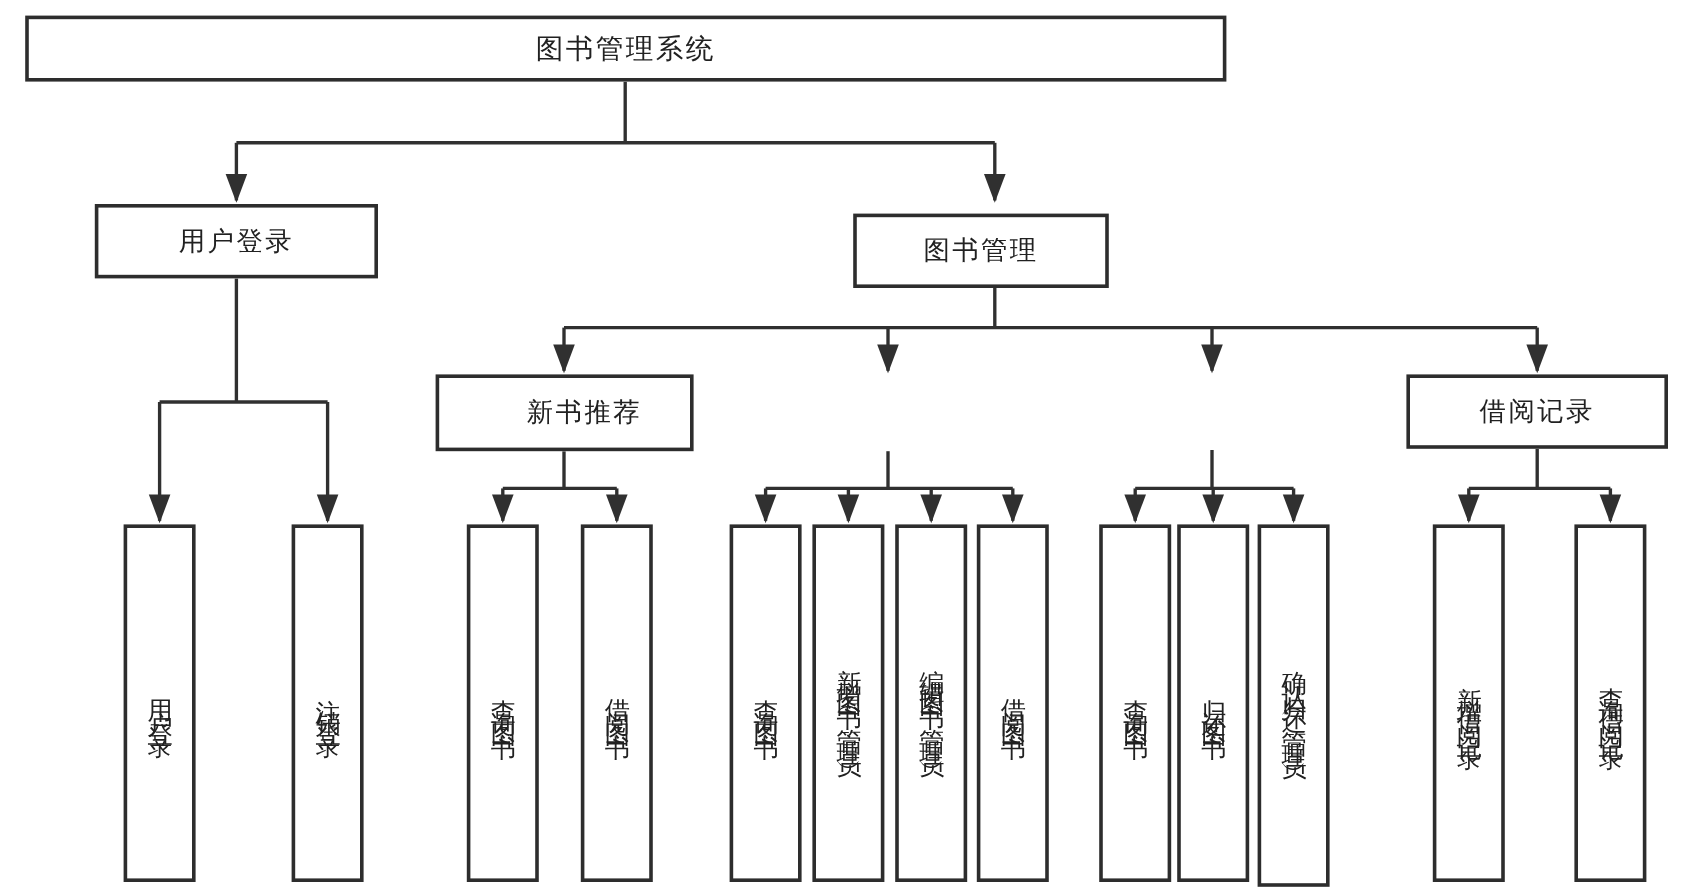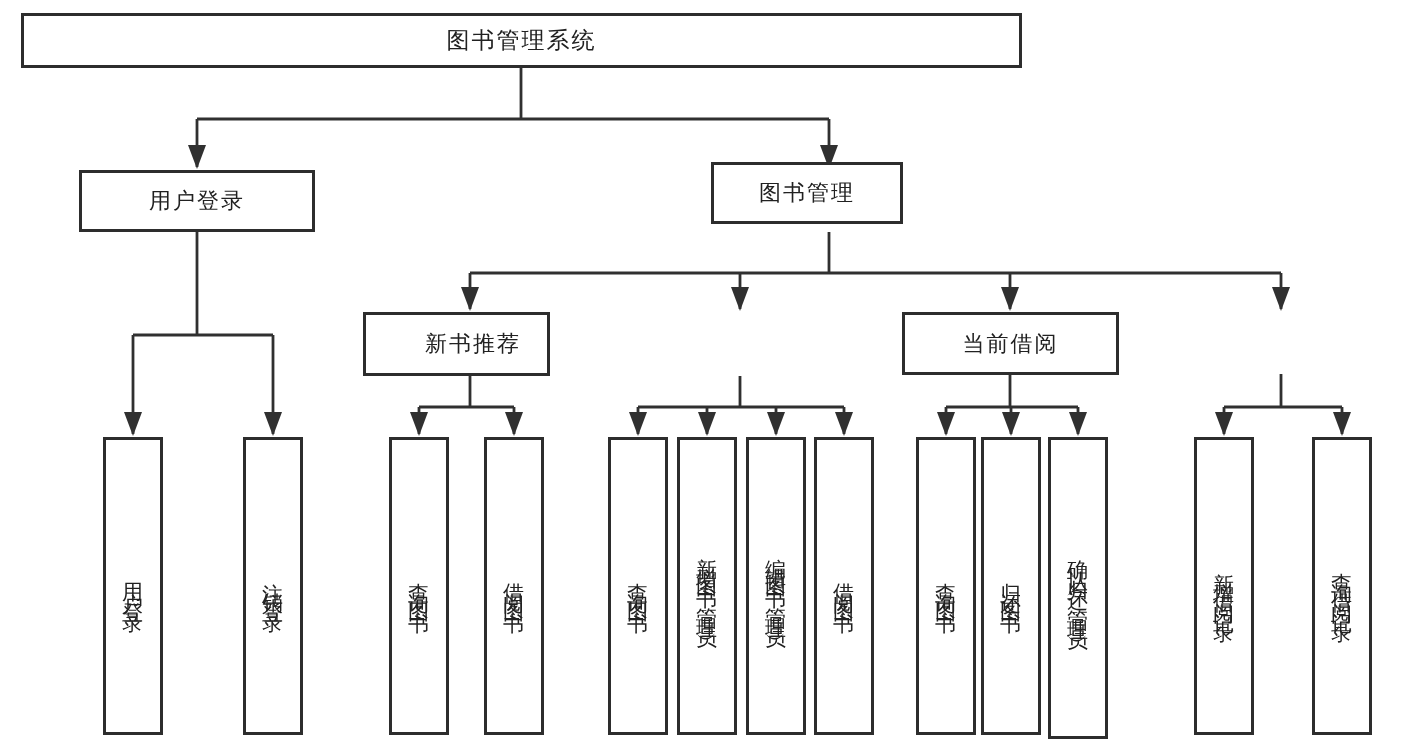--- a/index.html
+++ b/index.html
@@ -109,29 +109,29 @@
     </g>
   </svg>
 
   <div class="node hnode root" style="left:21px; top:13px; width:1001px; height:55px;">
     <span>图书管理系统</span>
   </div>
 
   <div class="node hnode" style="left:79px; top:170px; width:236px; height:62px;">
     <span>用户登录</span>
   </div>
-  <div class="node hnode" style="left:711px; top:162px; width:192px; height:62px;">
+  <div class="node hnode" style="left:711px; top:178px; width:213px; height:62px;">
     <span>图书管理</span>
   </div>
 
-  <div class="node hnode" style="left:363px; top:312px; width:187px; height:64px;padding-left:33px;">
+  <div class="node hnode" style="left:363px; top:312px; width:215px; height:64px;padding-left:33px;">
     <span>新书推荐</span>
   </div>
-  <div class="node hnode" style="left:902px; top:312px; width:217px; height:63px;">
-    <span>当前借阅</span>
+  <div class="node hnode" style="left:1172px; top:312px; width:218px; height:62px;">
+    <span>借阅记录</span>
   </div>
 
   <div class="node leaf" style="left:103px;">
     <span class="vtext">用户登录</span>
   </div>
   <div class="node leaf" style="left:243px;">
     <span class="vtext">注销登录</span>
   </div>
 
   <div class="node leaf" style="left:389px;">

